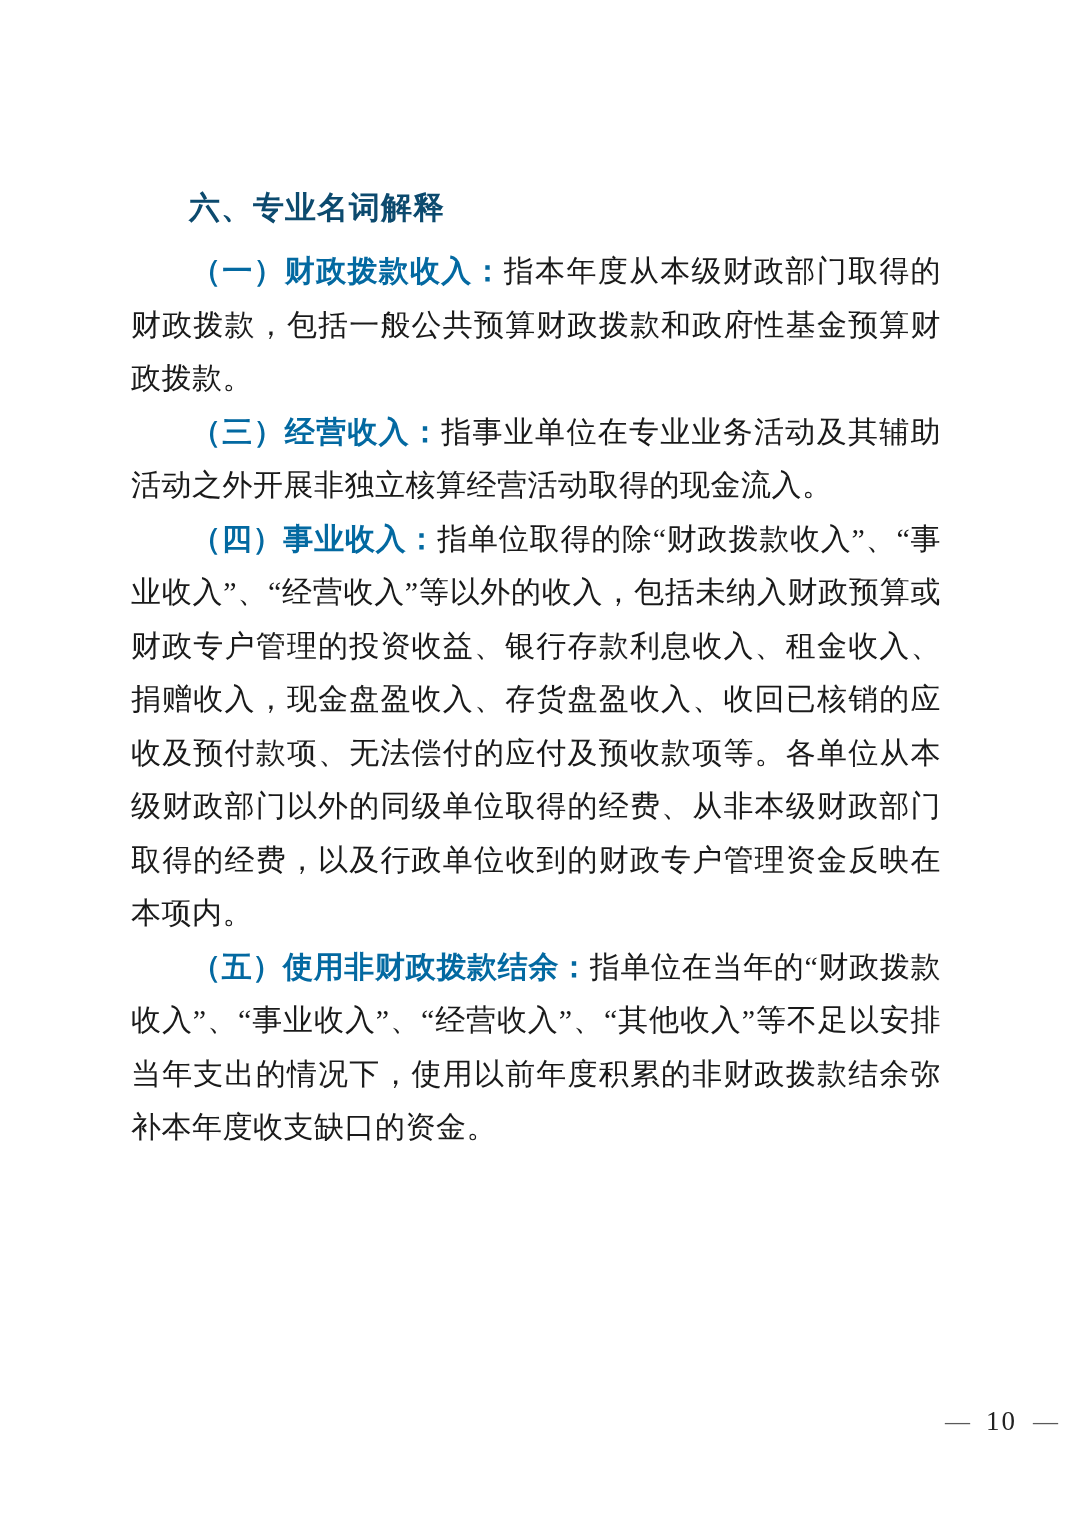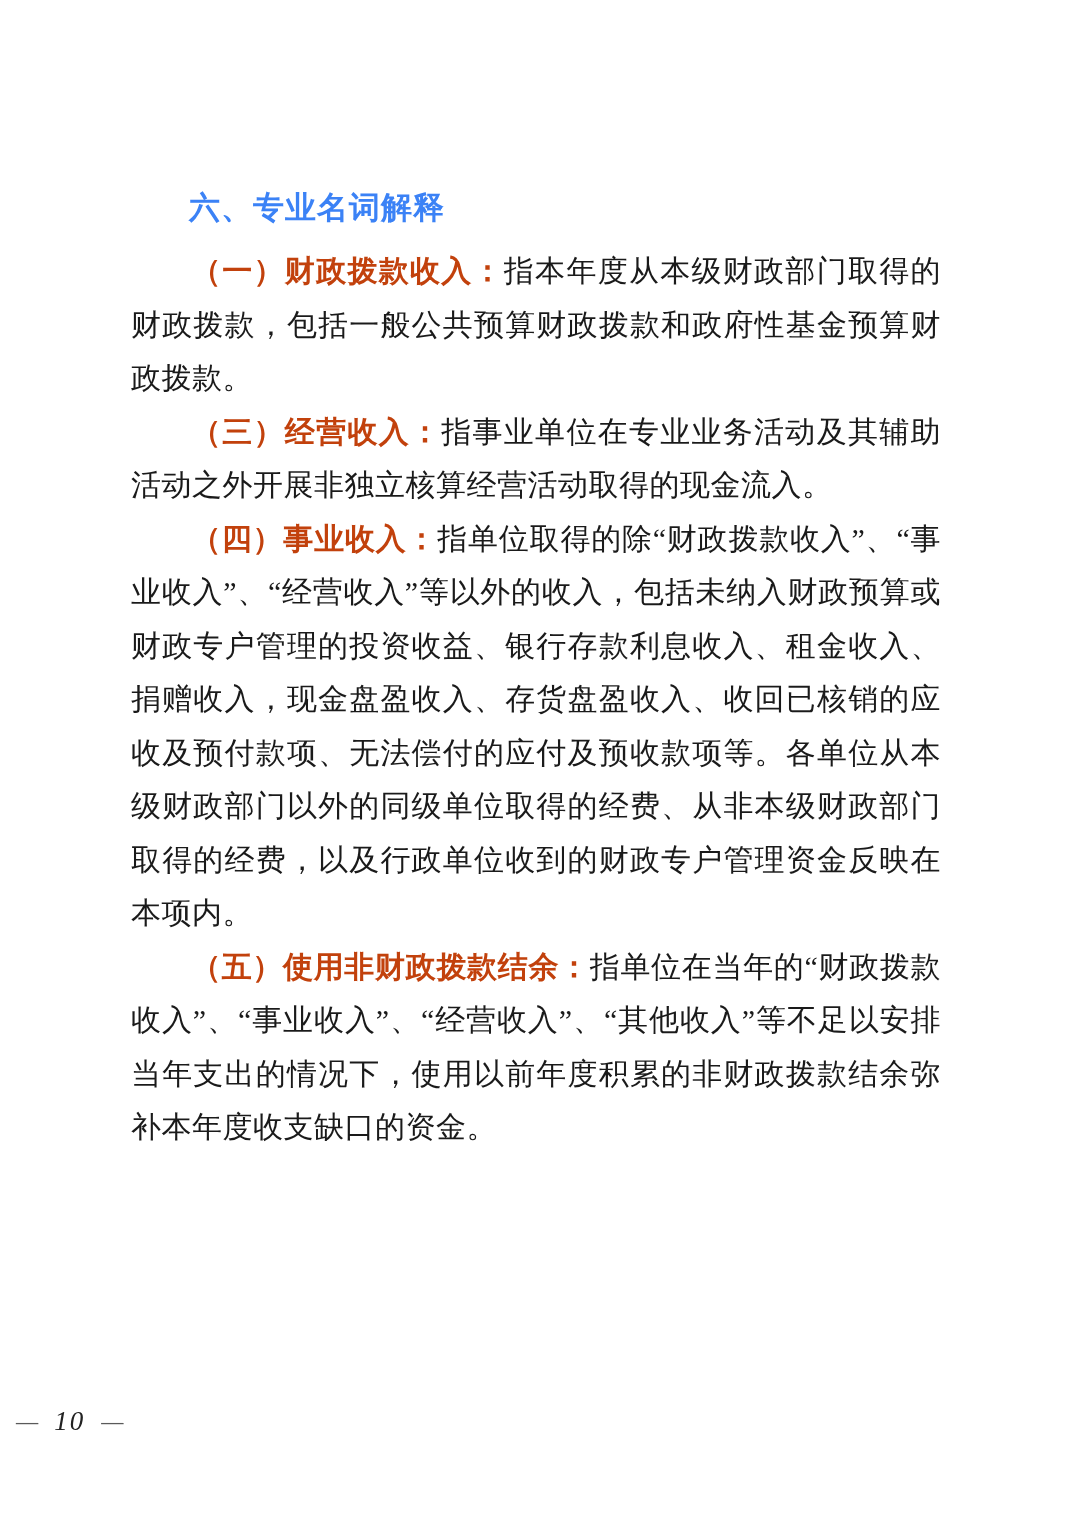--- a/index.html
+++ b/index.html
@@ -22,45 +22,44 @@
     top: 186px;
     width: 810px;
   }
   .doc-title {
     font-family: "DejaVu Sans", "Liberation Sans", sans-serif;
     font-weight: 700;
     font-size: 31px;
     line-height: 42px;
     margin: 0 0 16px 0;
     padding-left: 58px;
-    color: #3b82f6;
+    color: #0c4a6e;
     letter-spacing: 1px;
   }
   .para {
     margin: 0;
     font-size: 30px;
     line-height: 53.5px;
     text-align: justify;
     text-indent: 60px;
     letter-spacing: 0.5px;
     color: #1a1a1a;
   }
   .para .lead {
     font-weight: 700;
-    color: #c2410c;
+    color: #0369a1;
   }
   .footer {
     position: absolute;
     top: 1406px;
     left: 0;
     width: 100%;
-    text-align: left;
+    text-align: right;
     font-size: 27px;
     color: #222222;
-    font-style: italic;
   }
   .footer .dash {
     color: #5a5a5a;
     padding: 0 16px;
     font-size: 25px;
   }
   .footer .num {
     letter-spacing: 2px;
   }
 </style>

